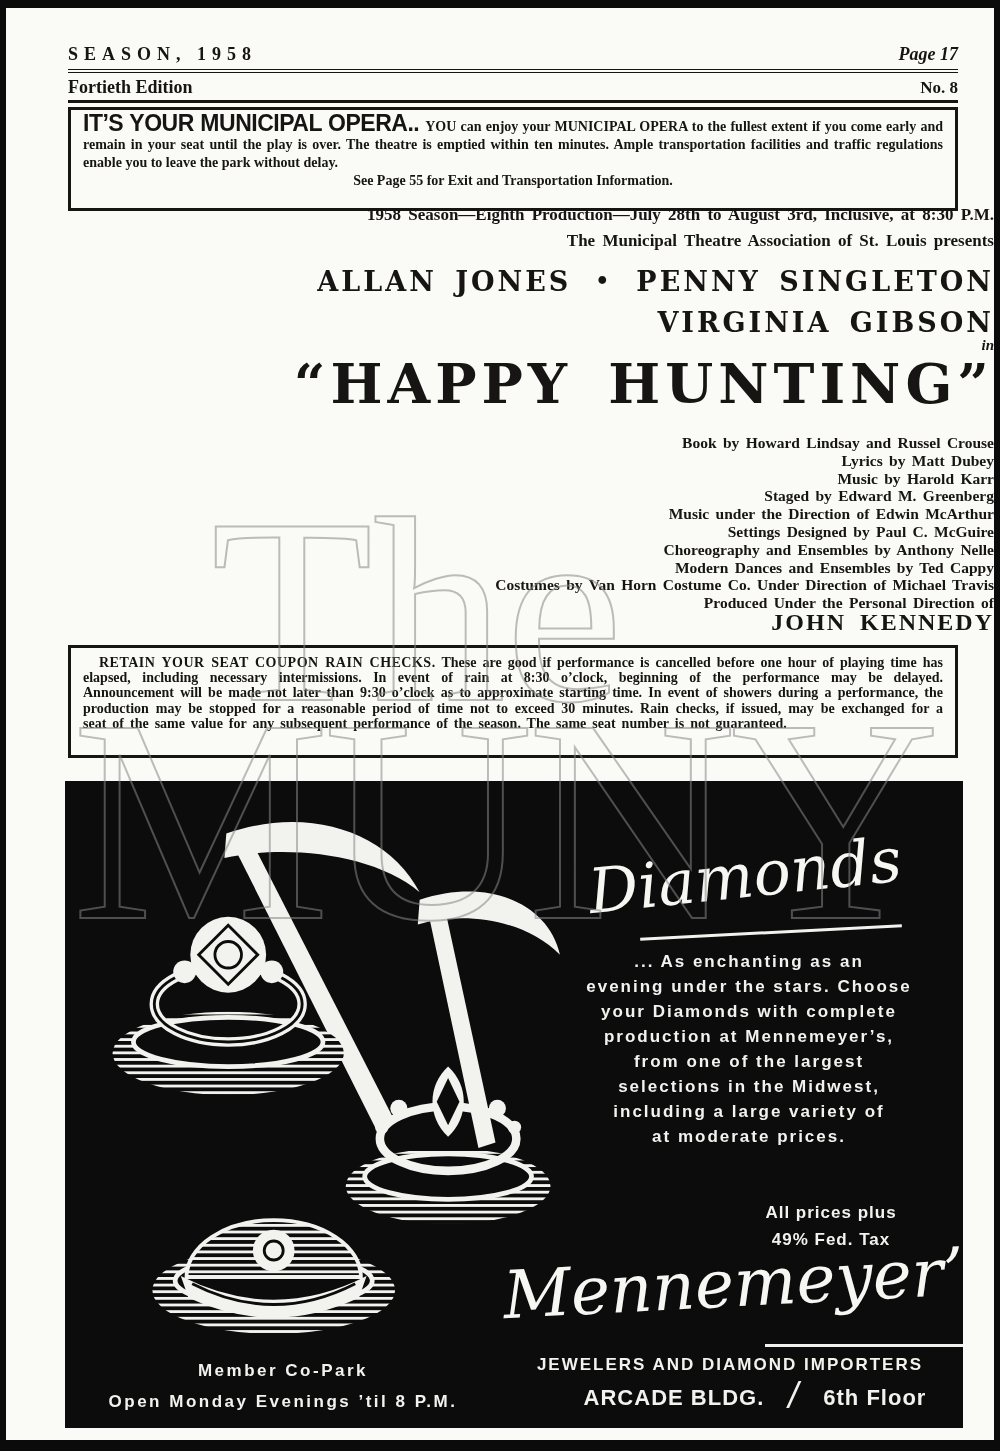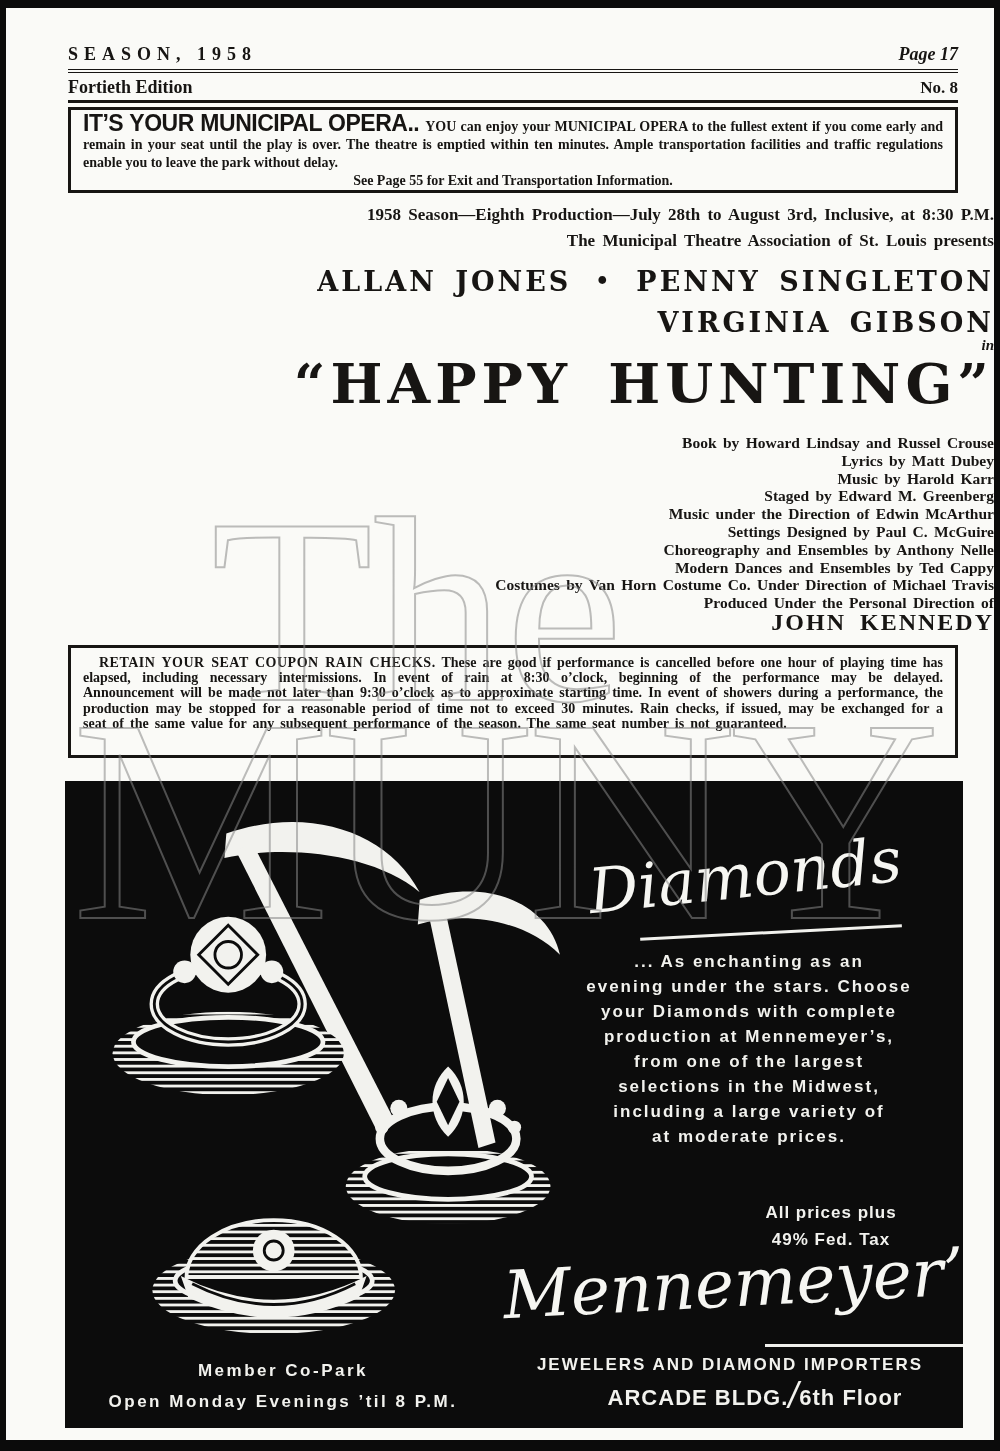--- a/index.html
+++ b/index.html
@@ -49,21 +49,21 @@
   .ad-headline { left:470px; top:58px; width:420px; text-align:center; font-size:62px; transform:rotate(-6deg); }
   .ad-headline-underline { left:575px; top:150px; width:262px; height:2.5px; background:#f2f2ee; transform:rotate(-3deg); }
   .ad-copy { left:472px; top:168px; width:424px; text-align:center; font-family:"Liberation Sans", sans-serif;
              font-weight:700; font-size:17px; line-height:25px; letter-spacing:2px; }
   .ad-tax { left:648px; top:418px; width:236px; text-align:center; font-family:"Liberation Sans", sans-serif;
             font-weight:700; font-size:17px; line-height:27px; letter-spacing:1px; }
   .ad-brand { left:438px; top:464px; width:470px; text-align:center; font-size:66px; transform:rotate(-3deg); }
   .ad-brand-underline { left:700px; top:563px; width:205px; height:2.5px; background:#f2f2ee; }
   .ad-sub { left:443px; top:574px; width:444px; text-align:center; font-family:"Liberation Sans", sans-serif;
             font-weight:700; font-size:17px; letter-spacing:2px; }
-  .ad-addr { left:468px; top:596px; width:444px; display:flex; justify-content:center; align-items:center; 
+  .ad-addr { left:468px; top:596px; width:444px; display:flex; justify-content:center; align-items:center; gap:24px;
              font-family:"Liberation Sans", sans-serif; font-weight:700; font-size:22px; letter-spacing:1px; }
   .ad-addr .slash { font-size:36px; font-weight:400; font-style:italic; transform:translateY(-2px); }
   .ad-left-notes { left:18px; top:574px; width:400px; text-align:center; font-family:"Liberation Sans", sans-serif;
                    font-weight:700; font-size:17px; letter-spacing:2.5px; line-height:31px; }
   .rings { position:absolute; left:8px; top:24px; width:500px; height:545px; }
 </style>
 </head>
 <body>
 
 <div class="page">
@@ -72,21 +72,21 @@
     <span class="season">SEASON, 1958</span>
     <span class="pageno">Page 17</span>
   </div>
   <div class="abs rule-double" style="top:61px;"></div>
   <div class="abs hdr-row" style="top:69px;">
     <span class="edition">Fortieth Edition</span>
     <span class="issueno">No. 8</span>
   </div>
   <div class="abs rule-thick" style="top:92px;"></div>
 
-  <div class="abs notice" style="top:99px; height:86px;">
+  <div class="abs notice" style="top:99px; height:104px;">
     <p><span class="lead-opera">IT’S YOUR MUNICIPAL OPERA..</span><span>YOU can enjoy your MUNICIPAL OPERA to the fullest extent if you come early and remain in your seat until the play is over.  The theatre is emptied within ten minutes.  Ample transportation facilities and traffic regulations enable you to leave the park without delay.</span></p>
     <div class="foot">See Page 55 for Exit and Transportation Information.</div>
   </div>
 
   <div class="abs ctr dateline" style="top:197px;">1958 Season—Eighth Production—July 28th to August 3rd, Inclusive, at 8:30 P.M.</div>
   <div class="abs ctr presents" style="top:223px;">The Municipal Theatre Association of St. Louis presents</div>
   <div class="abs ctr stars" style="top:246px;">
     <span>ALLAN JONES</span><span class="bullet">•</span><span>PENNY SINGLETON</span>
   </div>
   <div class="abs ctr stars" style="top:287px;">VIRGINIA GIBSON</div>

